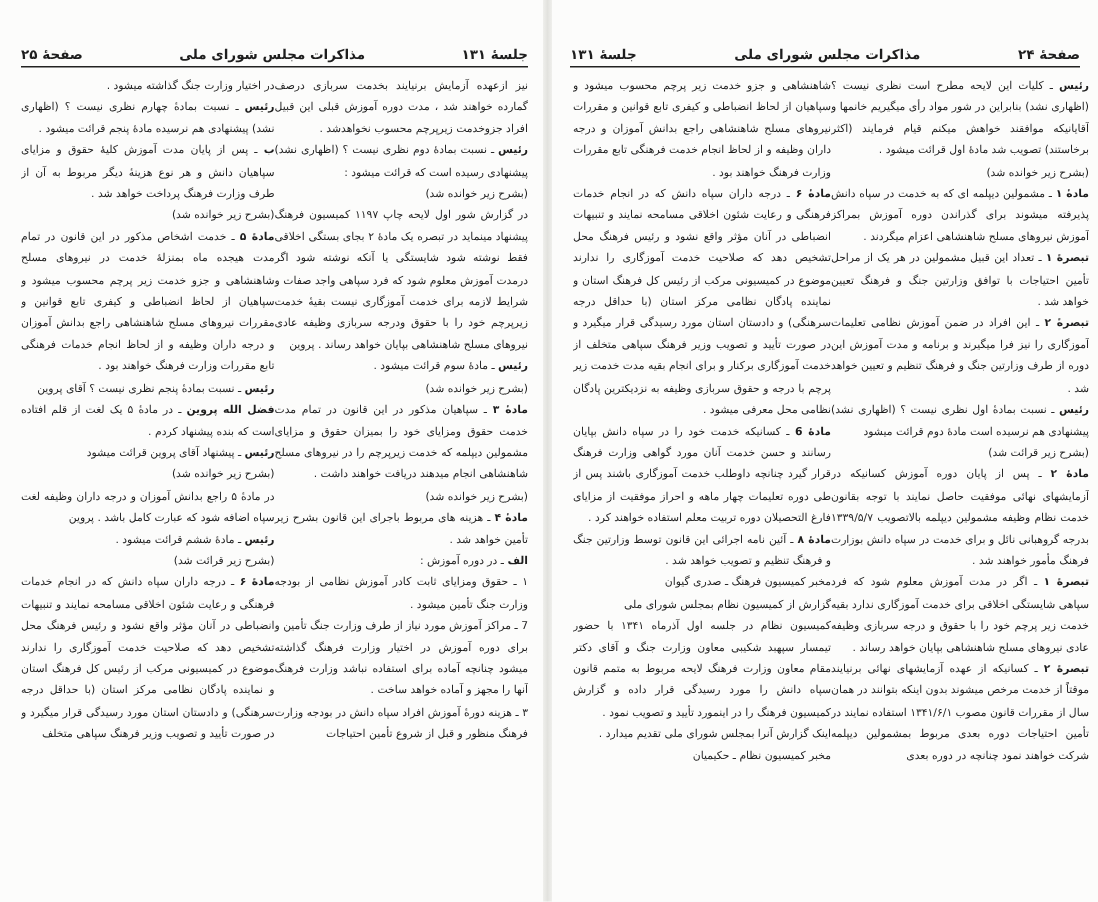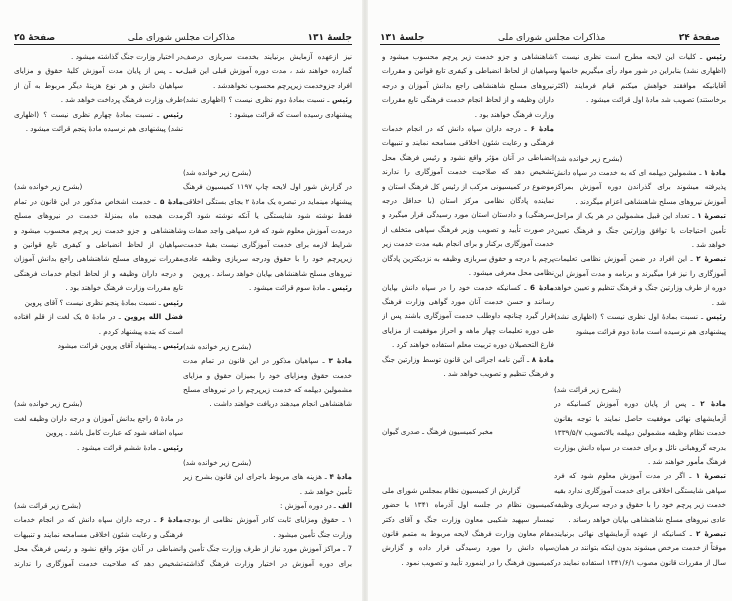--- a/index.html
+++ b/index.html
@@ -3,45 +3,45 @@
 <meta charset="utf-8">
 <style>
   html,body{margin:0;padding:0;}
   body{width:732px;height:601px;background:#fbfbfa;overflow:hidden;position:relative;font-family:"DejaVu Sans",sans-serif;color:#1e1e1e;}
   .page{position:absolute;top:0;height:601px;background:#fcfcfb;}
   .page.left{left:0;width:362px;}
   .page.right{left:368px;width:364px;}
   .gutter{position:absolute;left:362px;top:0;width:6px;height:601px;background:linear-gradient(90deg,#efefec,#e2e2de,#efefec);}
   .header{position:absolute;top:28px;left:14px;right:10px;height:14px;display:flex;justify-content:space-between;align-items:flex-end;font-size:9px;font-weight:bold;direction:rtl;}
   .page.right .header{left:12px;right:12px;}
-  .header .title{font-weight:normal;}
+  .header .title{font-weight:bold;}
   .rule{position:absolute;top:44px;left:14px;right:10px;height:0;border-top:1.6px solid #222;}
   .page.right .rule{left:12px;right:12px;}
   .cols{position:absolute;top:50px;left:14px;right:10px;bottom:30px;display:flex;flex-direction:row-reverse;gap:0;direction:rtl;}
   .page.right .cols{left:14px;right:6px;}
   .col{flex:1;font-size:7.2px;line-height:14.4px;text-align:justify;overflow:hidden;}
   .col p{margin:0 0 0 0;}
-  .col .center{text-align:left;margin-top:44px;}
+  .col .center{text-align:right;}
   .col b{font-weight:bold;margin-top:47px;}
 </style>
 </head>
 <body>
 
 <div class="page left">
   <div class="header">
     <span>جلسهٔ ۱۳۱</span>
     <span class="title">مذاکرات مجلس شورای ملی</span>
     <span>صفحهٔ ۲۵</span>
   </div>
   <div class="rule"></div>
   <div class="cols">
     <div class="col">
         <p><span>در اختیار وزارت جنگ گذاشته میشود .</span></p>
+        <p><b>رئیس</b><span> ـ نسبت بمادهٔ چهارم نظری نیست ؟ (اظهاری نشد) پیشنهادی هم نرسیده مادهٔ پنجم قرائت میشود .</span></p>
         <p><b>ب</b><span> ـ پس از پایان مدت آموزش کلیهٔ حقوق و مزایای سپاهیان دانش و هر نوع هزینهٔ دیگر مربوط به آن از طرف وزارت فرهنگ پرداخت خواهد شد .</span></p>
-        <p><b>رئیس</b><span> ـ نسبت بمادهٔ چهارم نظری نیست ؟ (اظهاری نشد) پیشنهادی هم نرسیده مادهٔ پنجم قرائت میشود .</span></p>
         <p class="center"><span>(بشرح زیر خوانده شد)</span></p>
         <p><b>مادهٔ ۵</b><span> ـ خدمت اشخاص مذکور در این قانون در تمام مدت هیجده ماه بمنزلهٔ خدمت در نیروهای مسلح شاهنشاهی و جزو خدمت زیر پرچم محسوب میشود و سپاهیان از لحاظ انضباطی و کیفری تابع قوانین و مقررات نیروهای مسلح شاهنشاهی راجع بدانش آموزان و درجه داران وظیفه و از لحاظ انجام خدمات فرهنگی تابع مقررات وزارت فرهنگ خواهند بود .</span></p>
         <p><b>رئیس</b><span> ـ نسبت بمادهٔ پنجم نظری نیست ؟ آقای پروین</span></p>
         <p><b>فضل الله پروین</b><span> ـ در مادهٔ ۵ یک لغت از قلم افتاده است که بنده پیشنهاد کردم .</span></p>
         <p><b>رئیس</b><span> ـ پیشنهاد آقای پروین قرائت میشود</span></p>
         <p class="center"><span>(بشرح زیر خوانده شد)</span></p>
         <p><span>در مادهٔ ۵ راجع بدانش آموزان و درجه داران وظیفه لغت سپاه اضافه شود که عبارت کامل باشد . پروین</span></p>
         <p><b>رئیس</b><span> ـ مادهٔ ششم قرائت میشود .</span></p>
         <p class="center"><span>(بشرح زیر قرائت شد)</span></p>
         <p><b>مادهٔ ۶</b><span> ـ درجه داران سپاه دانش که در انجام خدمات فرهنگی و رعایت شئون اخلاقی مسامحه نمایند و تنبیهات انضباطی در آنان مؤثر واقع نشود و رئیس فرهنگ محل تشخیص دهد که صلاحیت خدمت آموزگاری را ندارند موضوع در کمیسیونی مرکب از رئیس کل فرهنگ استان و نماینده پادگان نظامی مرکز استان (با حداقل درجه سرهنگی) و دادستان استان مورد رسیدگی قرار میگیرد و در صورت تأیید و تصویب وزیر فرهنگ سپاهی متخلف</span></p>

